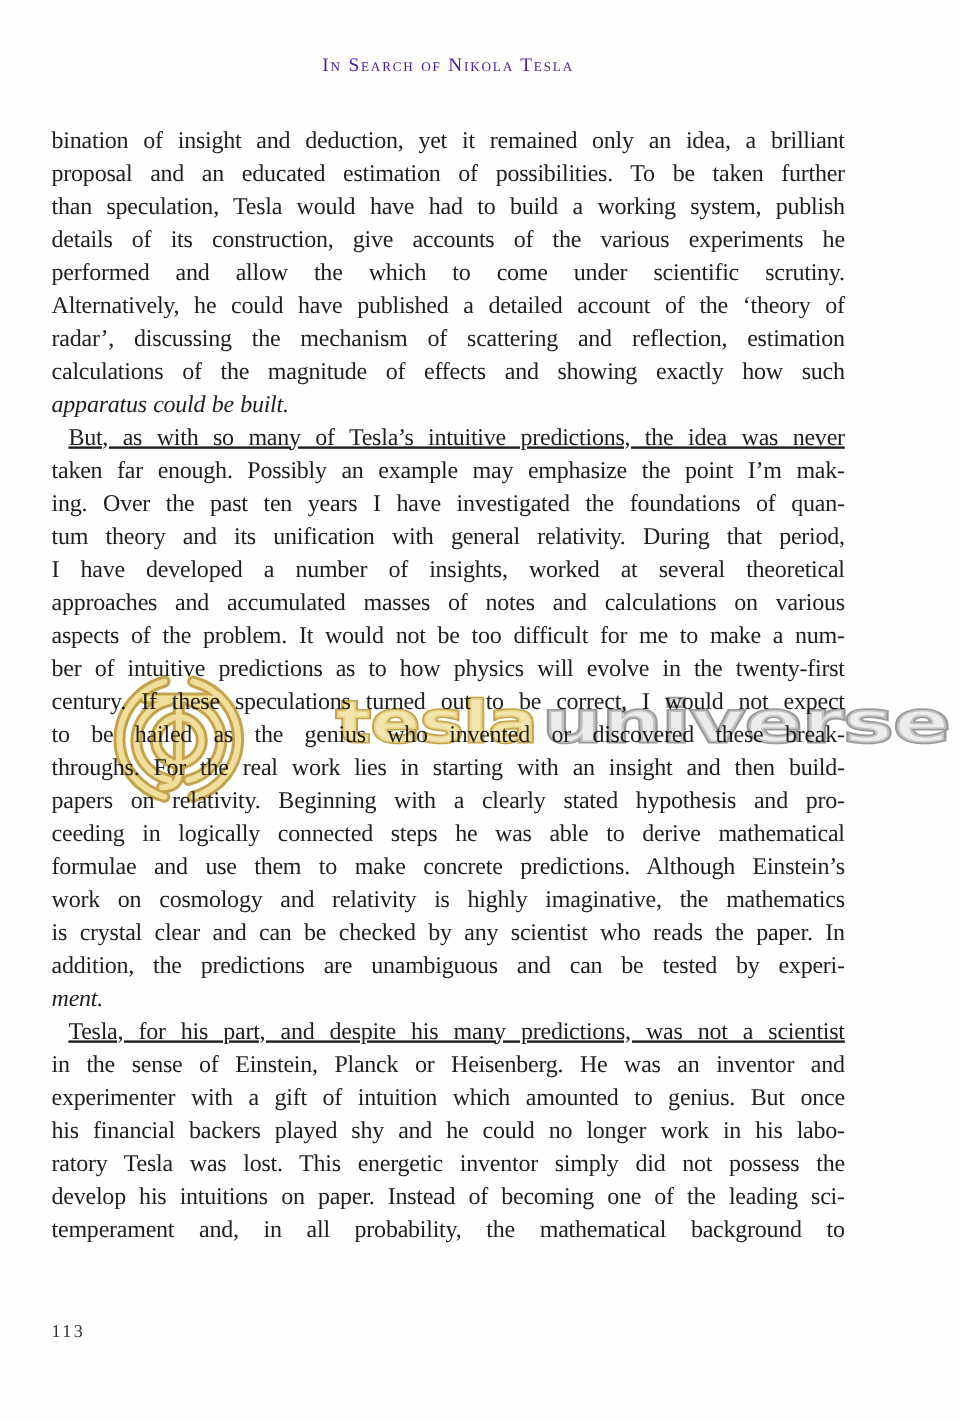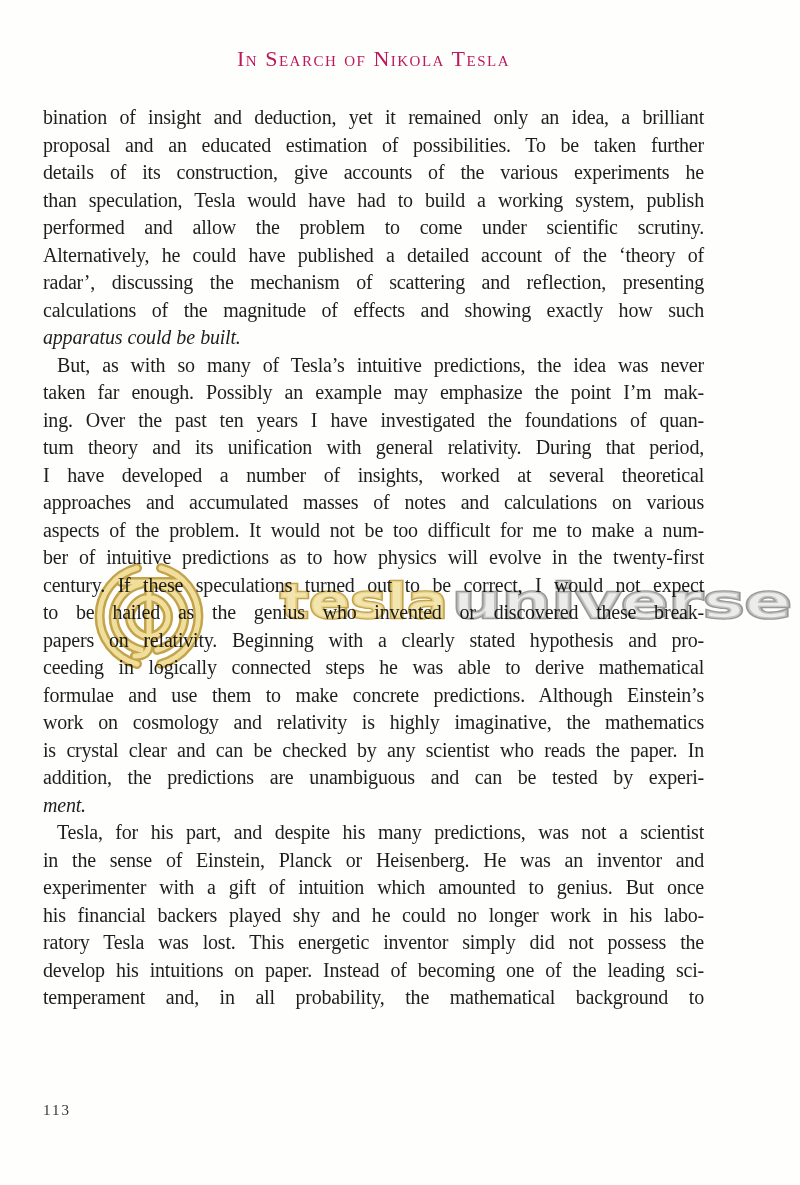--- a/index.html
+++ b/index.html
@@ -13,42 +13,42 @@
     font-family: "Liberation Serif", "DejaVu Serif", serif;
     color: #1e1e1e;
   }
   .running-head {
     position: absolute;
     top: 46px;
     left: 43px;
     width: 661px;
     text-align: center;
     font-variant: small-caps;
-    font-size: 22px;
+    font-size: 16px;
     letter-spacing: 1.5px;
-    color: #be185d;
+    color: #4c1d95;
   }
   .body-text {
     position: absolute;
     top: 104px;
     left: 43px;
     width: 661px;
     font-size: 20px;
     letter-spacing: -0.2px;
     word-spacing: 0.5px;
   }
   .line {
     height: 27.5px;
     line-height: 27.5px;
     text-align: justify;
     text-align-last: justify;
     white-space: nowrap;
   }
   .line.last { text-align-last: left; white-space: normal; font-style: italic; }
-  .line.indent { text-indent: 14px; }
+  .line.indent { text-indent: 14px; text-decoration: underline; }
   .page-number {
     position: absolute;
     top: 1102px;
     left: 43px;
     width: 661px;
     font-size: 15px;
     letter-spacing: 2px;
     color: #333;
   }
   
@@ -78,37 +78,38 @@
 </head>
 <body>
 
 <div class="page">
 
   <div class="running-head">In Search of Nikola Tesla</div>
 
   <div class="body-text" id="body-text">
       <div class="line">bination of insight and deduction, yet it remained only an idea, a brilliant</div>
       <div class="line">proposal and an educated estimation of possibilities. To be taken further</div>
+      <div class="line">than speculation, Tesla would have had to build a working system, publish</div>
       <div class="line">details of its construction, give accounts of the various experiments he</div>
-      <div class="line">than speculation, Tesla would have had to build a working system, publish</div>
-      <div class="line">performed and allow the problem to come under scientific scrutiny.</div>
+      <div class="line">performed and allow the which to come under scientific scrutiny.</div>
       <div class="line">Alternatively, he could have published a detailed account of the ‘theory of</div>
-      <div class="line">radar’, discussing the mechanism of scattering and reflection, presenting</div>
+      <div class="line">radar’, discussing the mechanism of scattering and reflection, estimation</div>
       <div class="line">calculations of the magnitude of effects and showing exactly how such</div>
       <div class="line last">apparatus could be built.</div>
       <div class="line indent">But, as with so many of Tesla’s intuitive predictions, the idea was never</div>
       <div class="line">taken far enough. Possibly an example may emphasize the point I’m mak-</div>
       <div class="line">ing. Over the past ten years I have investigated the foundations of quan-</div>
       <div class="line">tum theory and its unification with general relativity. During that period,</div>
       <div class="line">I have developed a number of insights, worked at several theoretical</div>
       <div class="line">approaches and accumulated masses of notes and calculations on various</div>
       <div class="line">aspects of the problem. It would not be too difficult for me to make a num-</div>
       <div class="line">ber of intuitive predictions as to how physics will evolve in the twenty-first</div>
       <div class="line">century. If these speculations turned out to be correct, I would not expect</div>
       <div class="line">to be hailed as the genius who invented or discovered these break-</div>
+      <div class="line">throughs. For the real work lies in starting with an insight and then build-</div>
       <div class="line">papers on relativity. Beginning with a clearly stated hypothesis and pro-</div>
       <div class="line">ceeding in logically connected steps he was able to derive mathematical</div>
       <div class="line">formulae and use them to make concrete predictions. Although Einstein’s</div>
       <div class="line">work on cosmology and relativity is highly imaginative, the mathematics</div>
       <div class="line">is crystal clear and can be checked by any scientist who reads the paper. In</div>
       <div class="line">addition, the predictions are unambiguous and can be tested by experi-</div>
       <div class="line last">ment.</div>
       <div class="line indent">Tesla, for his part, and despite his many predictions, was not a scientist</div>
       <div class="line">in the sense of Einstein, Planck or Heisenberg. He was an inventor and</div>
       <div class="line">experimenter with a gift of intuition which amounted to genius. But once</div>

